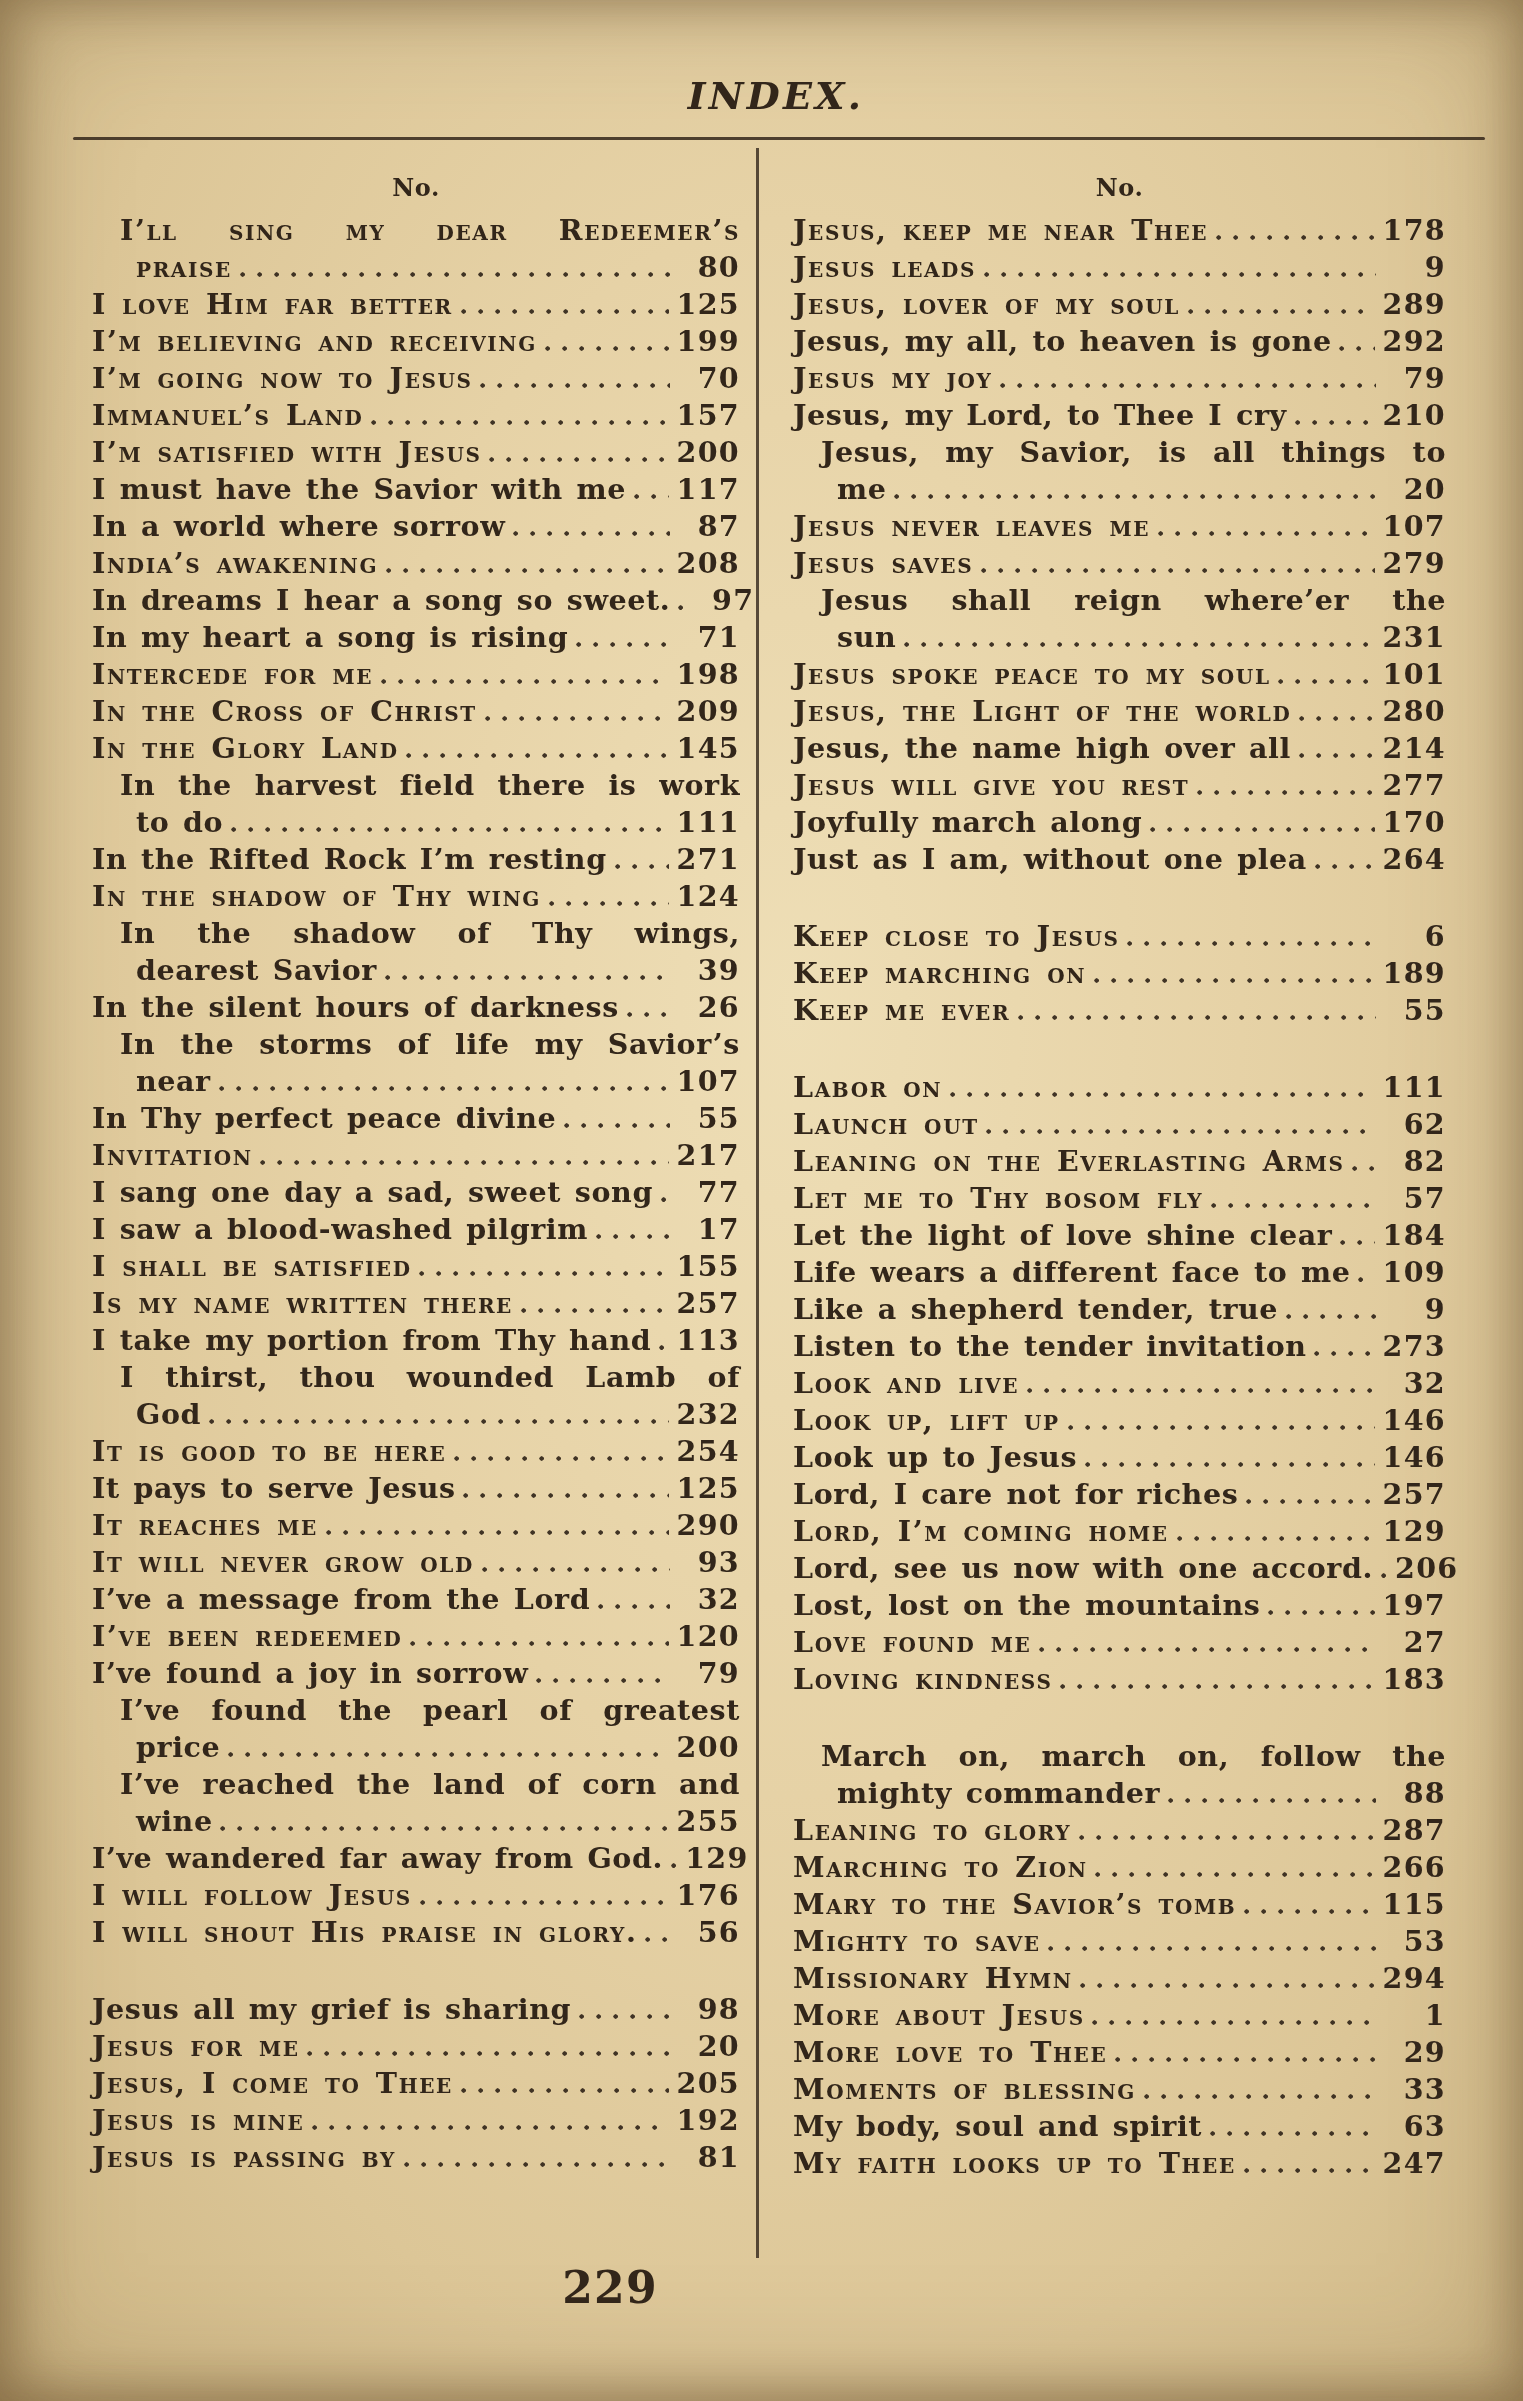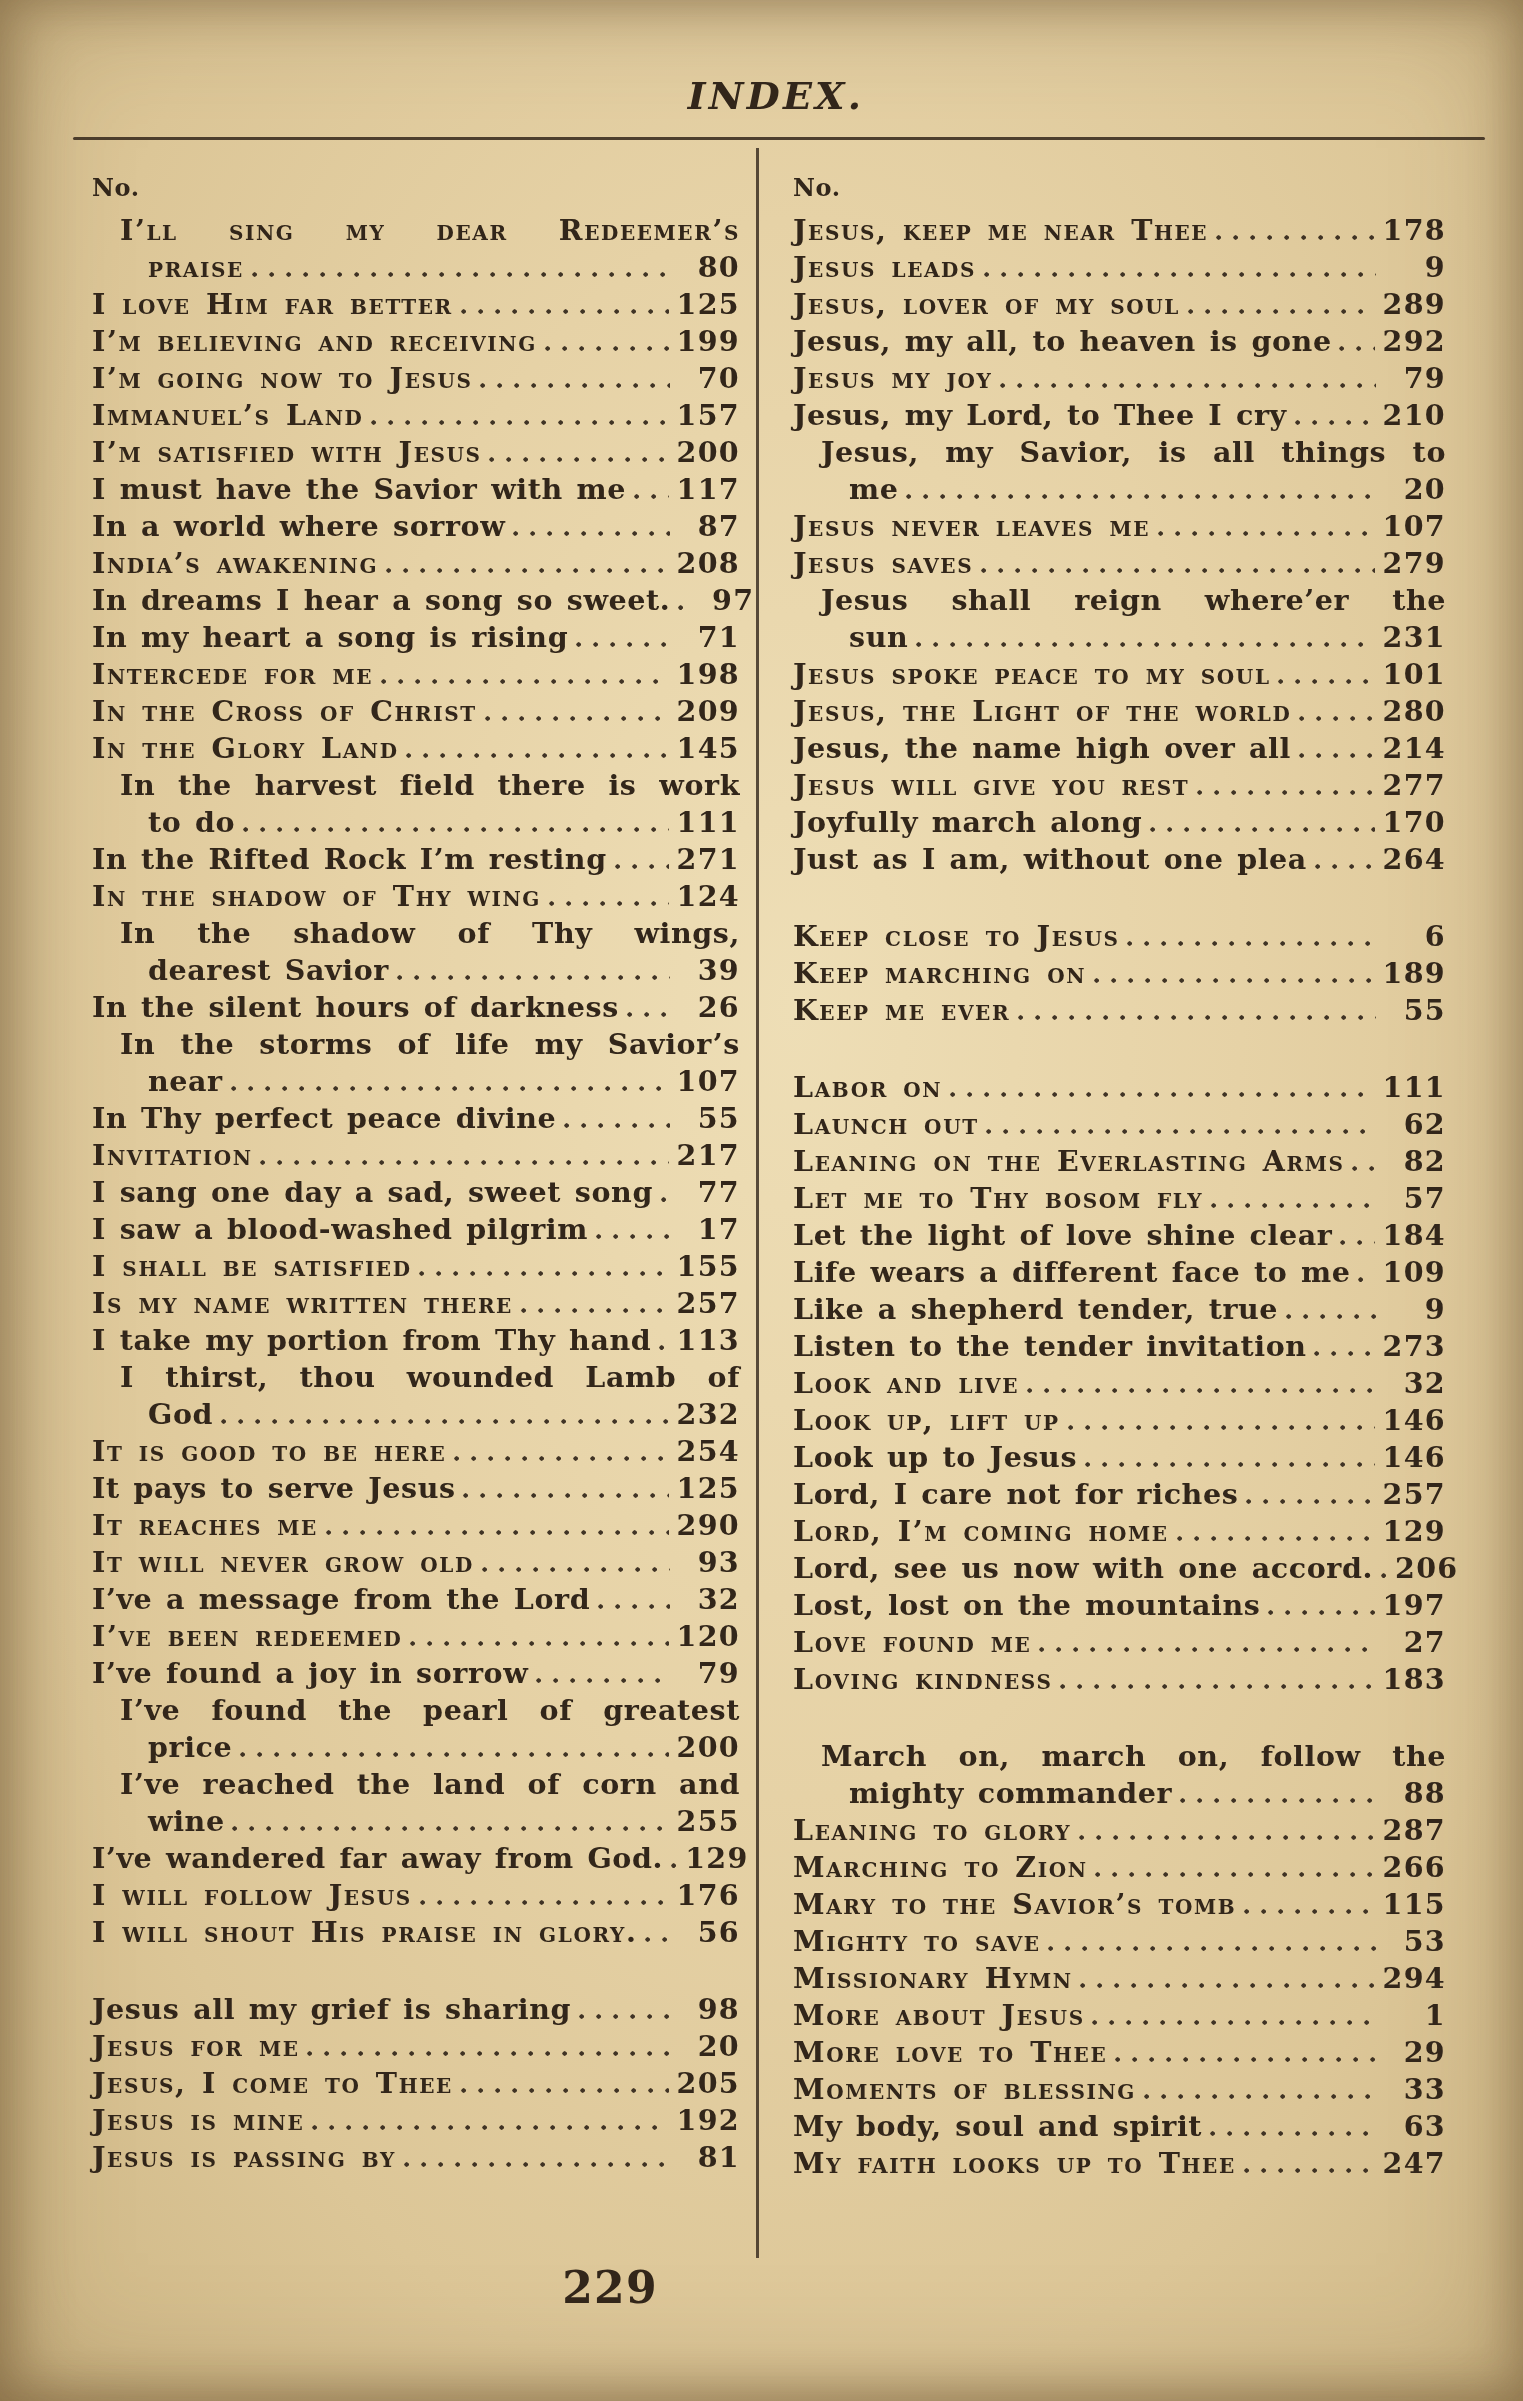--- a/index.html
+++ b/index.html
@@ -19,40 +19,40 @@
   .header-title{
     position:absolute;top:73px;left:0;width:1524px;text-align:center;
     font-style:italic;font-weight:600;font-size:38px;letter-spacing:3.2px;padding-left:14px;
   }
   .hrule{position:absolute;top:137px;left:73px;width:1412px;height:3.2px;background:var(--ink);opacity:.85;border-radius:1.9px;}
   .vrule{position:absolute;top:148px;left:756px;width:2.6px;height:2110px;background:var(--ink);opacity:.8;}
   .col{position:absolute;top:163px;}
   .col-left{left:92px;width:648px;}
   .col-right{left:793px;width:653px;}
   .no-label{
-    text-align:left;font-weight:bold;font-size:24px;line-height:30px;
+    text-align:center;font-weight:bold;font-size:24px;line-height:30px;
     height:49px;padding-top:10.4px;box-sizing:border-box;letter-spacing:0.6px;
   }
   .entry{font-weight:bold;}
   .entry.gap{margin-top:40px;}
   .line{display:flex;align-items:baseline;height:37px;line-height:37px;font-size:28.5px;}
   .t,.t2{white-space:nowrap;letter-spacing:0.6px;word-spacing:3.2px;}
   .entry.sc .t,.entry.sc .t2{font-variant-caps:small-caps;letter-spacing:1.6px;word-spacing:3.9px;}
   .n{min-width:62px;text-align:right;letter-spacing:1.3px;white-space:nowrap;}
   .leader{
     flex:1 1 auto;min-width:6.5px;height:5.2px;align-self:baseline;
     margin:0 7.8px 0 7.8px;opacity:.92;
     background-image:radial-gradient(circle at 2.6px 2.6px, var(--ink) 2px, rgba(0,0,0,0) 2.5px);
     background-size:17px 5.2px;background-repeat:repeat-x;background-position:left bottom;
   }
   
   .entry.two .line1{display:block;text-align:justify;text-align-last:justify;margin-left:28px;}
   .entry.two .line1 .t{white-space:normal;}
   .entry:not(.two) .line2{display:none;}
-  .line2 .t2{margin-left:56px;}
+  .line2 .t2{margin-left:44px;}
   .page-number{
     position:absolute;top:2262px;left:0;width:1220px;text-align:center;
     font-size:44px;font-weight:bold;letter-spacing:1.3px;
   }
 </style>
 </head>
 <body>
 
 <div class="page">
   <div class="vignette"></div>

